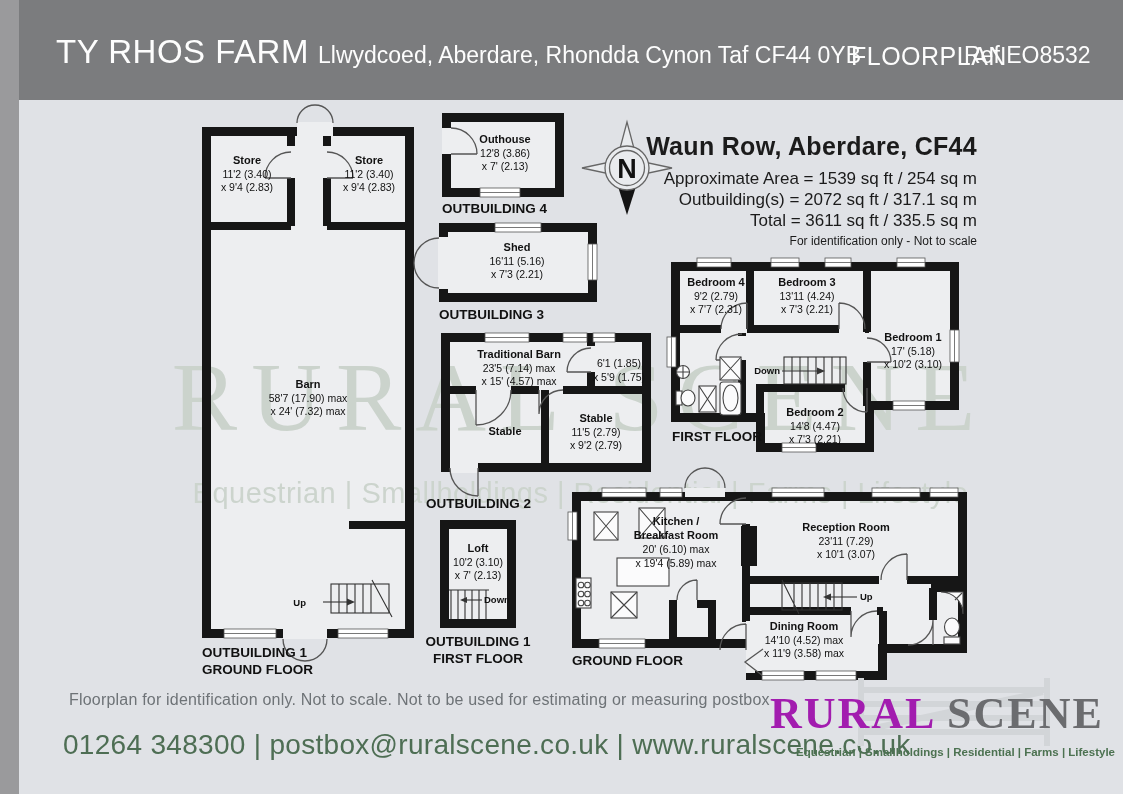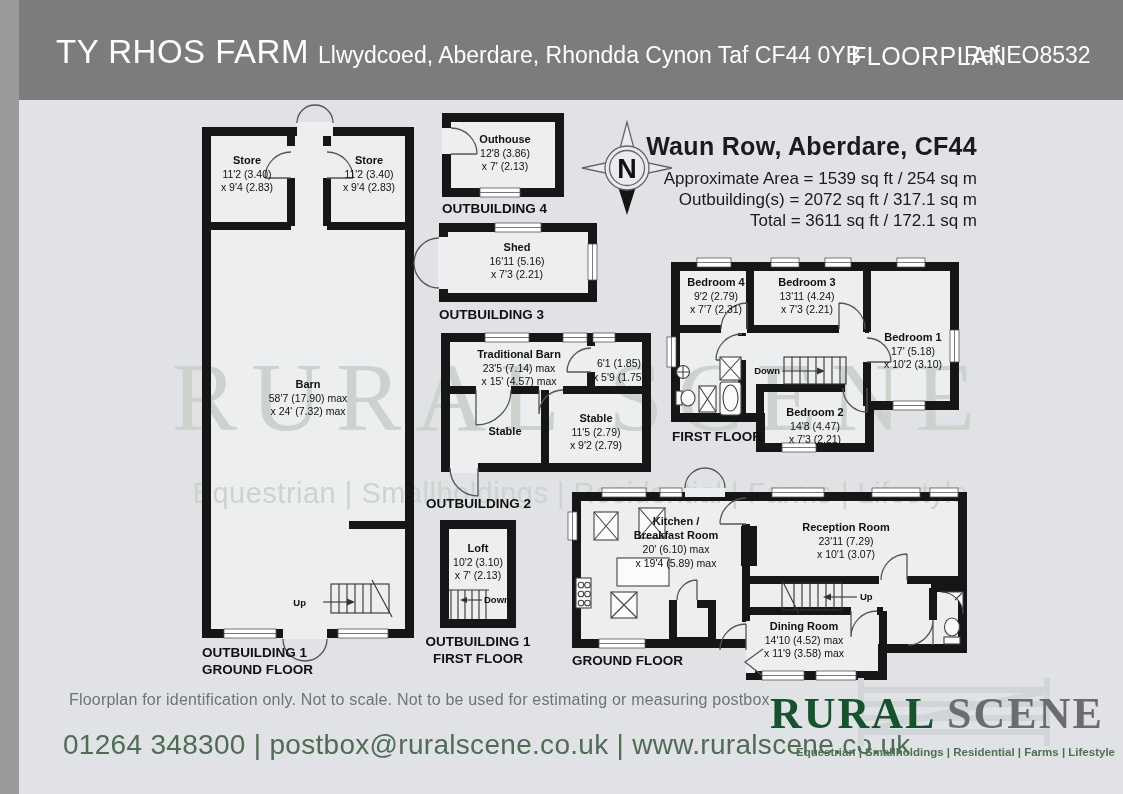--- a/index.html
+++ b/index.html
@@ -25,21 +25,21 @@
   .s-title{font-size:25px;font-weight:700;letter-spacing:.3px;margin-bottom:7px;}
   .s-line{font-size:17px;line-height:21px;}
   .s-note{font-size:12px;margin-top:3px;}
   
   .disclaimer{position:absolute;left:50px;top:691px;font-size:16px;color:#6e7377;letter-spacing:.2px;}
   .contact{position:absolute;left:44px;top:729px;font-size:28px;color:#4e6e54;letter-spacing:.3px;}
   .logo{position:absolute;left:745px;top:672px;width:345px;height:115px;}
   .logo-gate{position:absolute;left:85px;top:4px;}
   .logo-brand{position:absolute;left:6px;top:16px;font-family:"Liberation Serif",serif;
     font-size:44px;font-weight:700;letter-spacing:2px;white-space:nowrap;}
-  .logo-brand .gr{color:#14532d;} .logo-brand .gy{color:#6b6c6f;text-align:right;}
+  .logo-brand .gr{color:#a21caf;} .logo-brand .gy{color:#6b6c6f;text-align:right;}
   .logo-tag{position:absolute;left:32px;top:74px;font-size:11.5px;font-weight:700;color:#4c7251;white-space:nowrap;}
   
   .int{fill:#edeef0;}
   .w{stroke:#161616;stroke-width:9;fill:none;}
   .w8{stroke:#161616;stroke-width:8;fill:none;}
   .cut{fill:#edeef0;}
   .door{stroke:#555;stroke-width:1.3;fill:none;}
   .winr{fill:#ffffff;stroke:#555;stroke-width:.8;}
   .winl{stroke:#555;stroke-width:.8;}
   .st{stroke:#333;stroke-width:1.1;fill:none;}
@@ -336,21 +336,22 @@
       <text class="rdim" x="785" y="544">14'10 (4.52) max</text>
       <text class="rdim" x="785" y="557">x 11'9 (3.58) max</text>
       <text class="flabel" x="553" y="565">GROUND FLOOR</text>
     </g>
   </svg>
 
   <div class="summary">
     <div class="s-title">Waun Row, Aberdare, CF44</div>
     <div class="s-line">Approximate Area = 1539 sq ft / 254 sq m</div>
     <div class="s-line">Outbuilding(s) = 2072 sq ft / 317.1 sq m</div>
-    <div class="s-line">Total = 3611 sq ft / 172.1 sq m</div>
+    <div class="s-line">Total = 3611 sq ft / 335.5 sq m</div>
+    <div class="s-note">For identification only - Not to scale</div>
   </div>
 
   <div class="disclaimer">Floorplan for identification only. Not to scale. Not to be used for estimating or measuring postbox</div>
   <div class="contact">01264 348300 | postbox@ruralscene.co.uk | www.ruralscene.co.uk</div>
 
   <div class="logo">
     <svg class="logo-gate" width="210" height="78" viewBox="0 0 210 78">
       <g stroke="#d2d5d8" stroke-width="6" fill="none">
         <line x1="12" y1="2" x2="12" y2="70"></line>
           <line x1="198" y1="2" x2="198" y2="70"></line>

